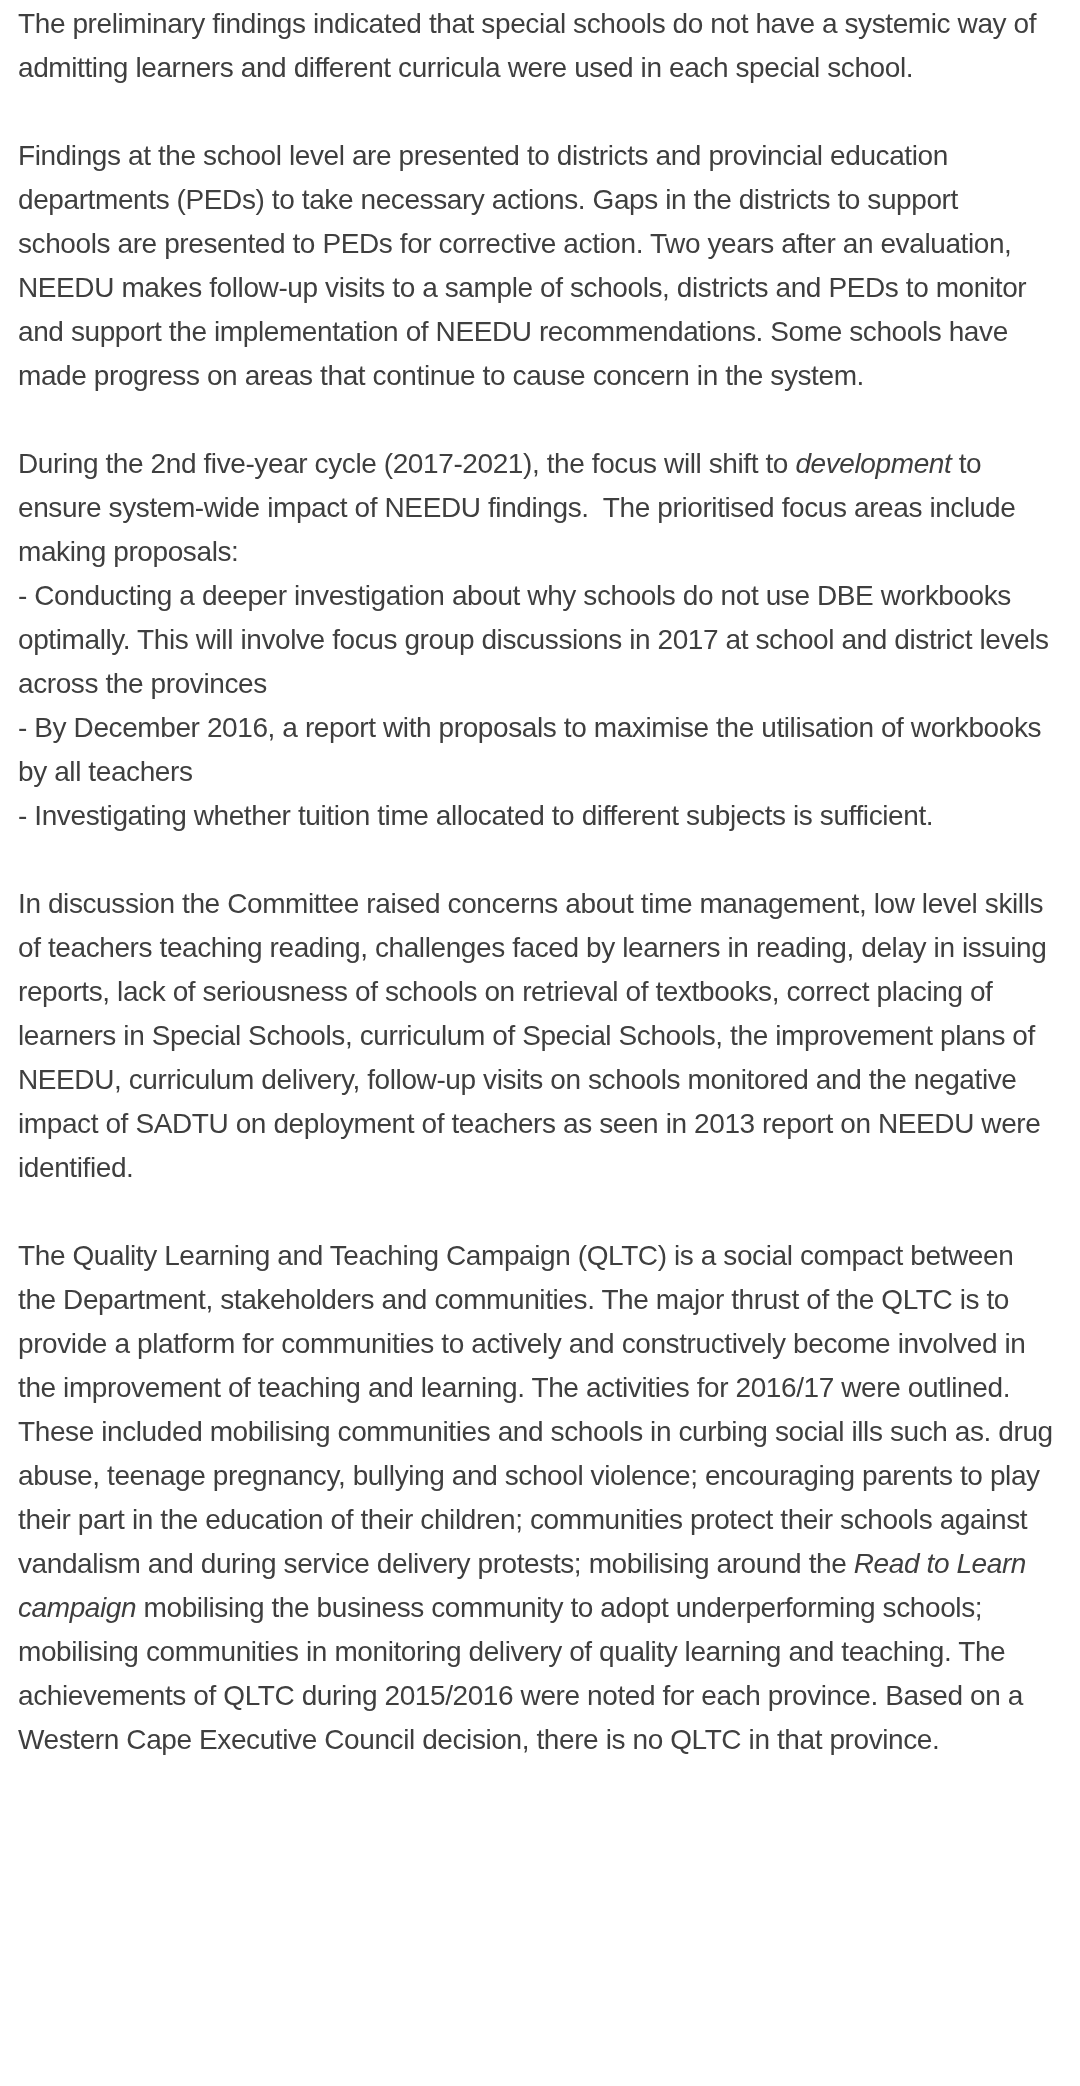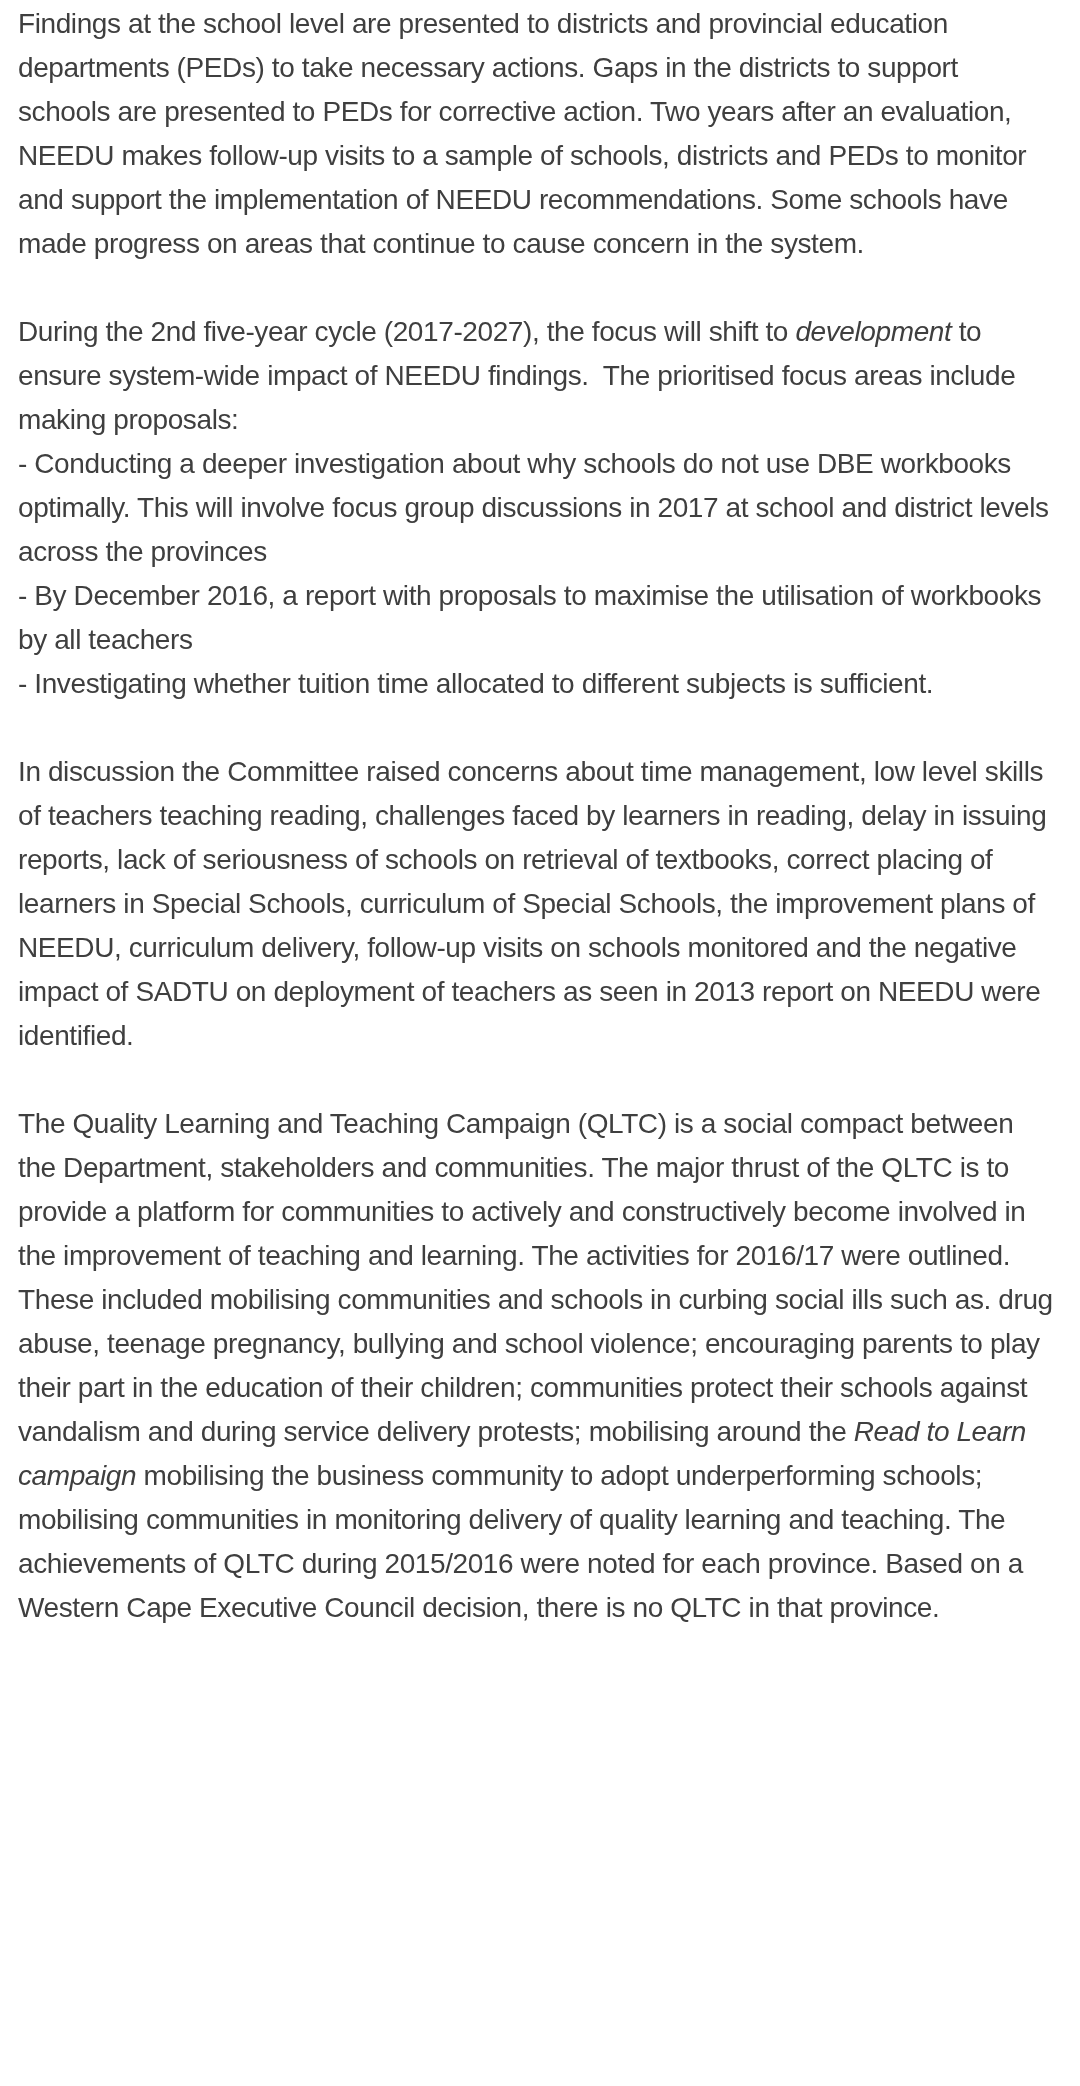--- a/index.html
+++ b/index.html
@@ -30,21 +30,22 @@
     margin-bottom: 10px;
   }
   .para em {
   }
 </style>
 </head>
 <body style="background: rgb(255, 255, 255);">
 
 <main class="doc">
   <div id="paragraphs" style="color: rgb(63, 63, 63);">
+      <p class="para"><span>The preliminary findings indicated that special schools do not have a systemic way of admitting learners and different curricula were used in each special school.</span></p>
       <p class="para"><span>Findings at the school level are presented to districts and provincial education departments (PEDs) to take necessary actions. Gaps in the districts to support schools are presented to PEDs for corrective action. Two years after an evaluation, NEEDU makes follow-up visits to a sample of schools, districts and PEDs to monitor and support the implementation of NEEDU recommendations. Some schools have made progress on areas that continue to cause concern in the system.</span></p>
-      <p class="para"><span>During the 2nd five-year cycle (2017-2027), the focus will shift to </span><em>development</em><span> to ensure system-wide impact of NEEDU findings.  The prioritised focus areas include making proposals:
+      <p class="para"><span>During the 2nd five-year cycle (2017-2021), the focus will shift to </span><em>development</em><span> to ensure system-wide impact of NEEDU findings.  The prioritised focus areas include making proposals:
 - Conducting a deeper investigation about why schools do not use DBE workbooks optimally. This will involve focus group discussions in 2017 at school and district levels across the provinces
 - By December 2016, a report with proposals to maximise the utilisation of workbooks by all teachers
 - Investigating whether tuition time allocated to different subjects is sufficient.</span></p>
       <p class="para"><span>In discussion the Committee raised concerns about time management, low level skills of teachers teaching reading, challenges faced by learners in reading, delay in issuing reports, lack of seriousness of schools on retrieval of textbooks, correct placing of learners in Special Schools, curriculum of Special Schools, the improvement plans of NEEDU, curriculum delivery, follow-up visits on schools monitored and the negative impact of SADTU on deployment of teachers as seen in 2013 report on NEEDU were identified.</span></p>
       <p class="para"><span>The Quality Learning and Teaching Campaign (QLTC) is a social compact between the Department, stakeholders and communities. The major thrust of the QLTC is to provide a platform for communities to actively and constructively become involved in the improvement of teaching and learning. The activities for 2016/17 were outlined. These included mobilising communities and schools in curbing social ills such as. drug abuse, teenage pregnancy, bullying and school violence; encouraging parents to play their part in the education of their children; communities protect their schools against vandalism and during service delivery protests; mobilising around the </span><em>Read to Learn campaign</em><span> mobilising the business community to adopt underperforming schools; mobilising communities in monitoring delivery of quality learning and teaching. The achievements of QLTC during 2015/2016 were noted for each province. Based on a Western Cape Executive Council decision, there is no QLTC in that province.</span></p>
     </div>
 </main>
 
 </body></html>

